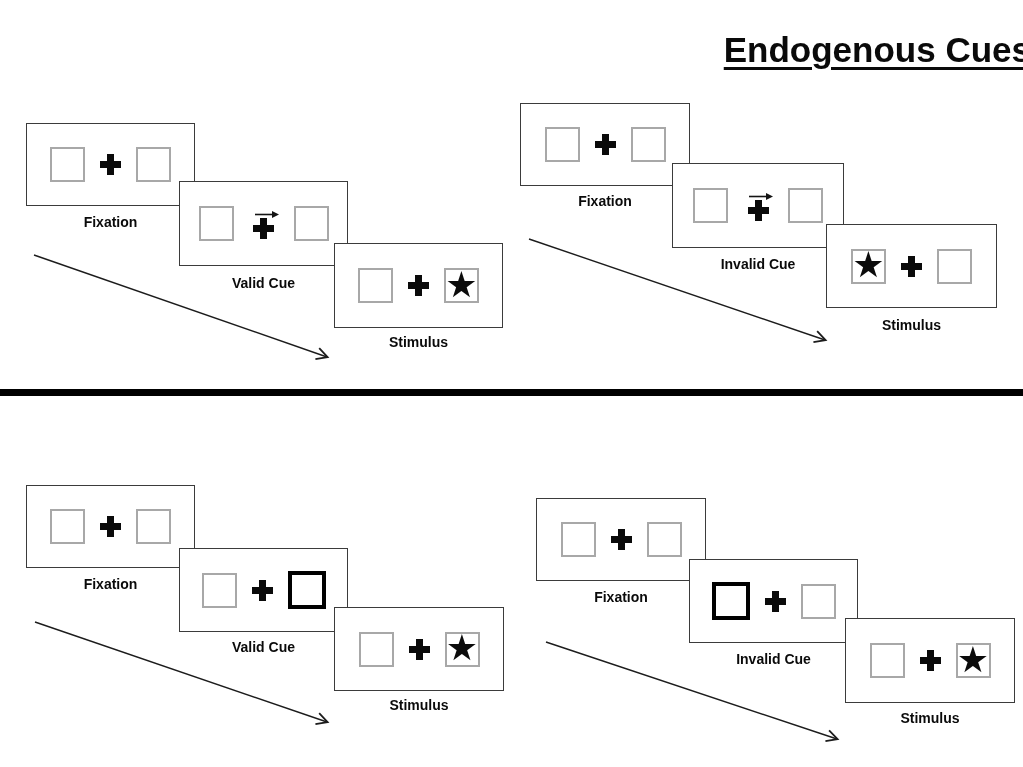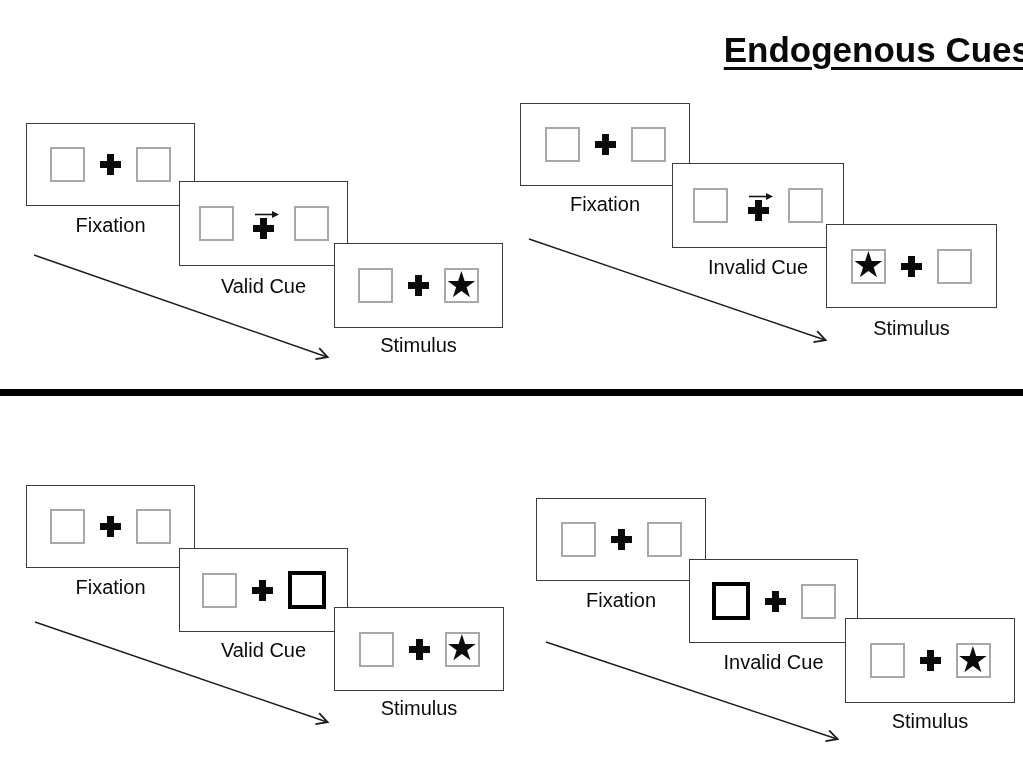--- a/index.html
+++ b/index.html
@@ -34,21 +34,21 @@
   .box.has-star{font-size:36px;line-height:1;color:#0b0b0b;padding-bottom:2px;}
   .mid{display:flex;flex-direction:column;align-items:center;justify-content:center;}
   .cue-arrow{display:none;height:9px;margin-bottom:4px;margin-left:6px;}
   .panel.has-arrow .cue-arrow{display:block;}
   .panel.has-arrow .mid{margin-top:-3px;}
   .plus{position:relative;width:21px;height:21px;flex:0 0 auto;}
   .plus::before{content:"";position:absolute;left:0;top:7px;width:21px;height:7px;background:#0a0a0a;}
   .plus::after{content:"";position:absolute;left:7px;top:0;width:7px;height:21px;background:#0a0a0a;}
   
   .plabel{
-    position:absolute;text-align:center;font-size:20px;font-weight:normal;z-index:1;
+    position:absolute;text-align:center;font-size:14px;font-weight:bold;z-index:1;
     white-space:nowrap;
   }
   
   .p-tl-1{left:26px;top:123px;width:169px;height:83px}
   .p-tl-2{left:179px;top:181px;width:169px;height:85px}
   .p-tl-3{left:334px;top:243px;width:169px;height:85px}
   .l-tl-1{left:26px;top:214px;width:169px}
   .l-tl-2{left:179px;top:275px;width:169px}
   .l-tl-3{left:334px;top:334px;width:169px}
   

